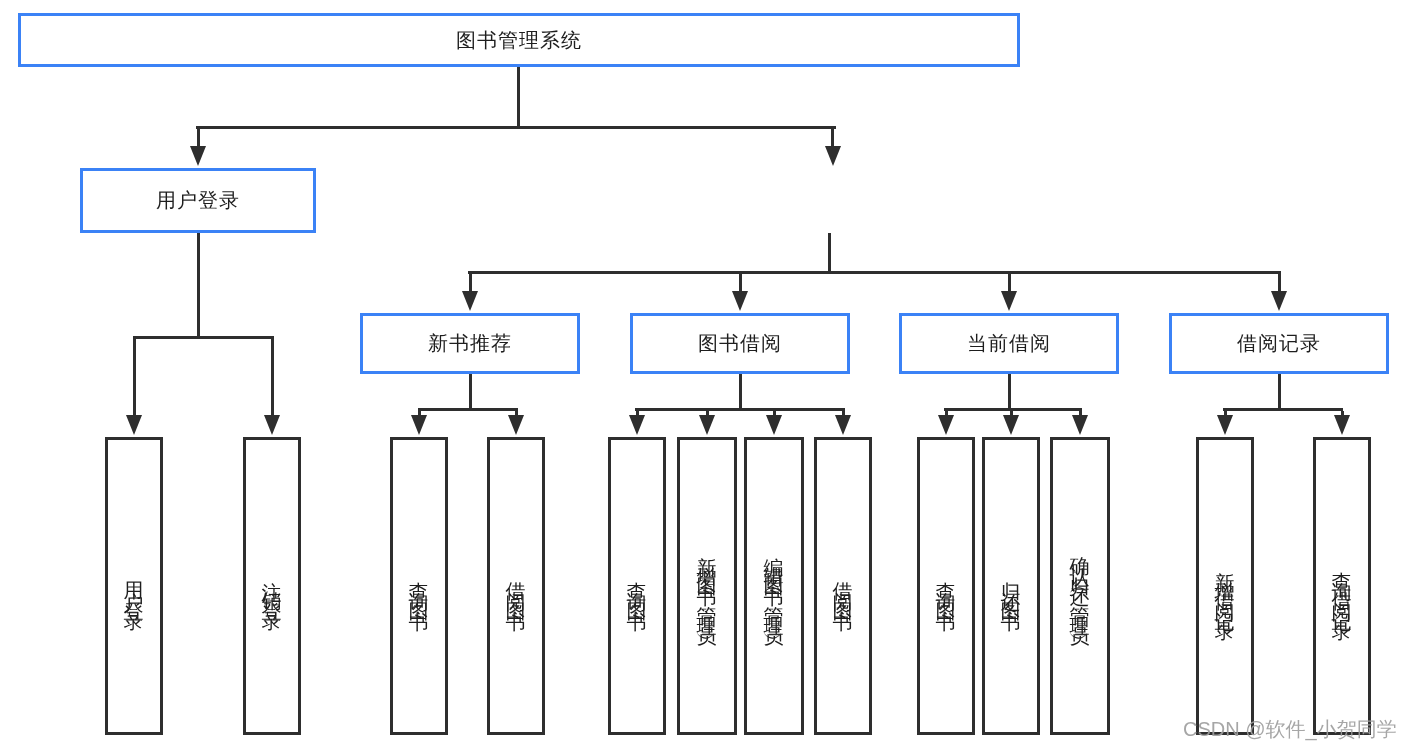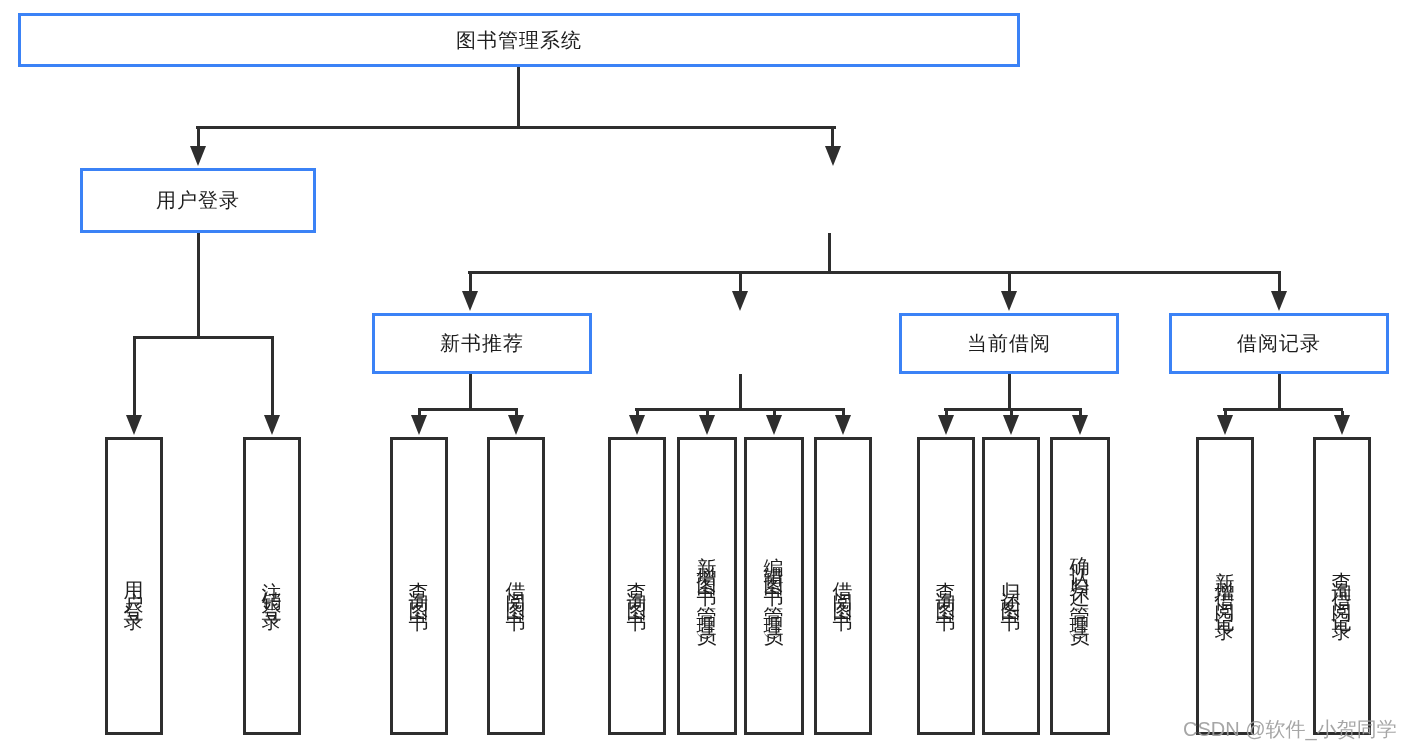--- a/index.html
+++ b/index.html
@@ -60,21 +60,22 @@
   <div class="hl" style="left:468px;top:271px;width:813px"></div>
   <div class="vl" style="left:469px;top:274px;height:17px"></div>
   <div class="arr" style="left:462px;top:291px"></div>
   <div class="vl" style="left:739px;top:274px;height:17px"></div>
   <div class="arr" style="left:732px;top:291px"></div>
   <div class="vl" style="left:1008px;top:274px;height:17px"></div>
   <div class="arr" style="left:1001px;top:291px"></div>
   <div class="vl" style="left:1278px;top:274px;height:17px"></div>
   <div class="arr" style="left:1271px;top:291px"></div>
 
-  <div class="hnode" style="left:372px;top:313px;width:220px;height:61px">新书推荐</div>
+  <div class="hnode" style="left:360px;top:313px;width:220px;height:61px">新书推荐</div>
+  <div class="hnode" style="left:630px;top:313px;width:220px;height:61px">图书借阅</div>
   <div class="hnode" style="left:899px;top:313px;width:220px;height:61px">当前借阅</div>
   <div class="hnode" style="left:1169px;top:313px;width:220px;height:61px">借阅记录</div>
 
   <div class="vl" style="left:469px;top:374px;height:37px"></div>
   <div class="hl" style="left:418px;top:408px;width:100px"></div>
   <div class="vl" style="left:418px;top:411px;height:6px"></div>
   <div class="arr" style="left:411px;top:415px"></div>
   <div class="vl" style="left:515px;top:411px;height:6px"></div>
   <div class="arr" style="left:508px;top:415px"></div>
 

